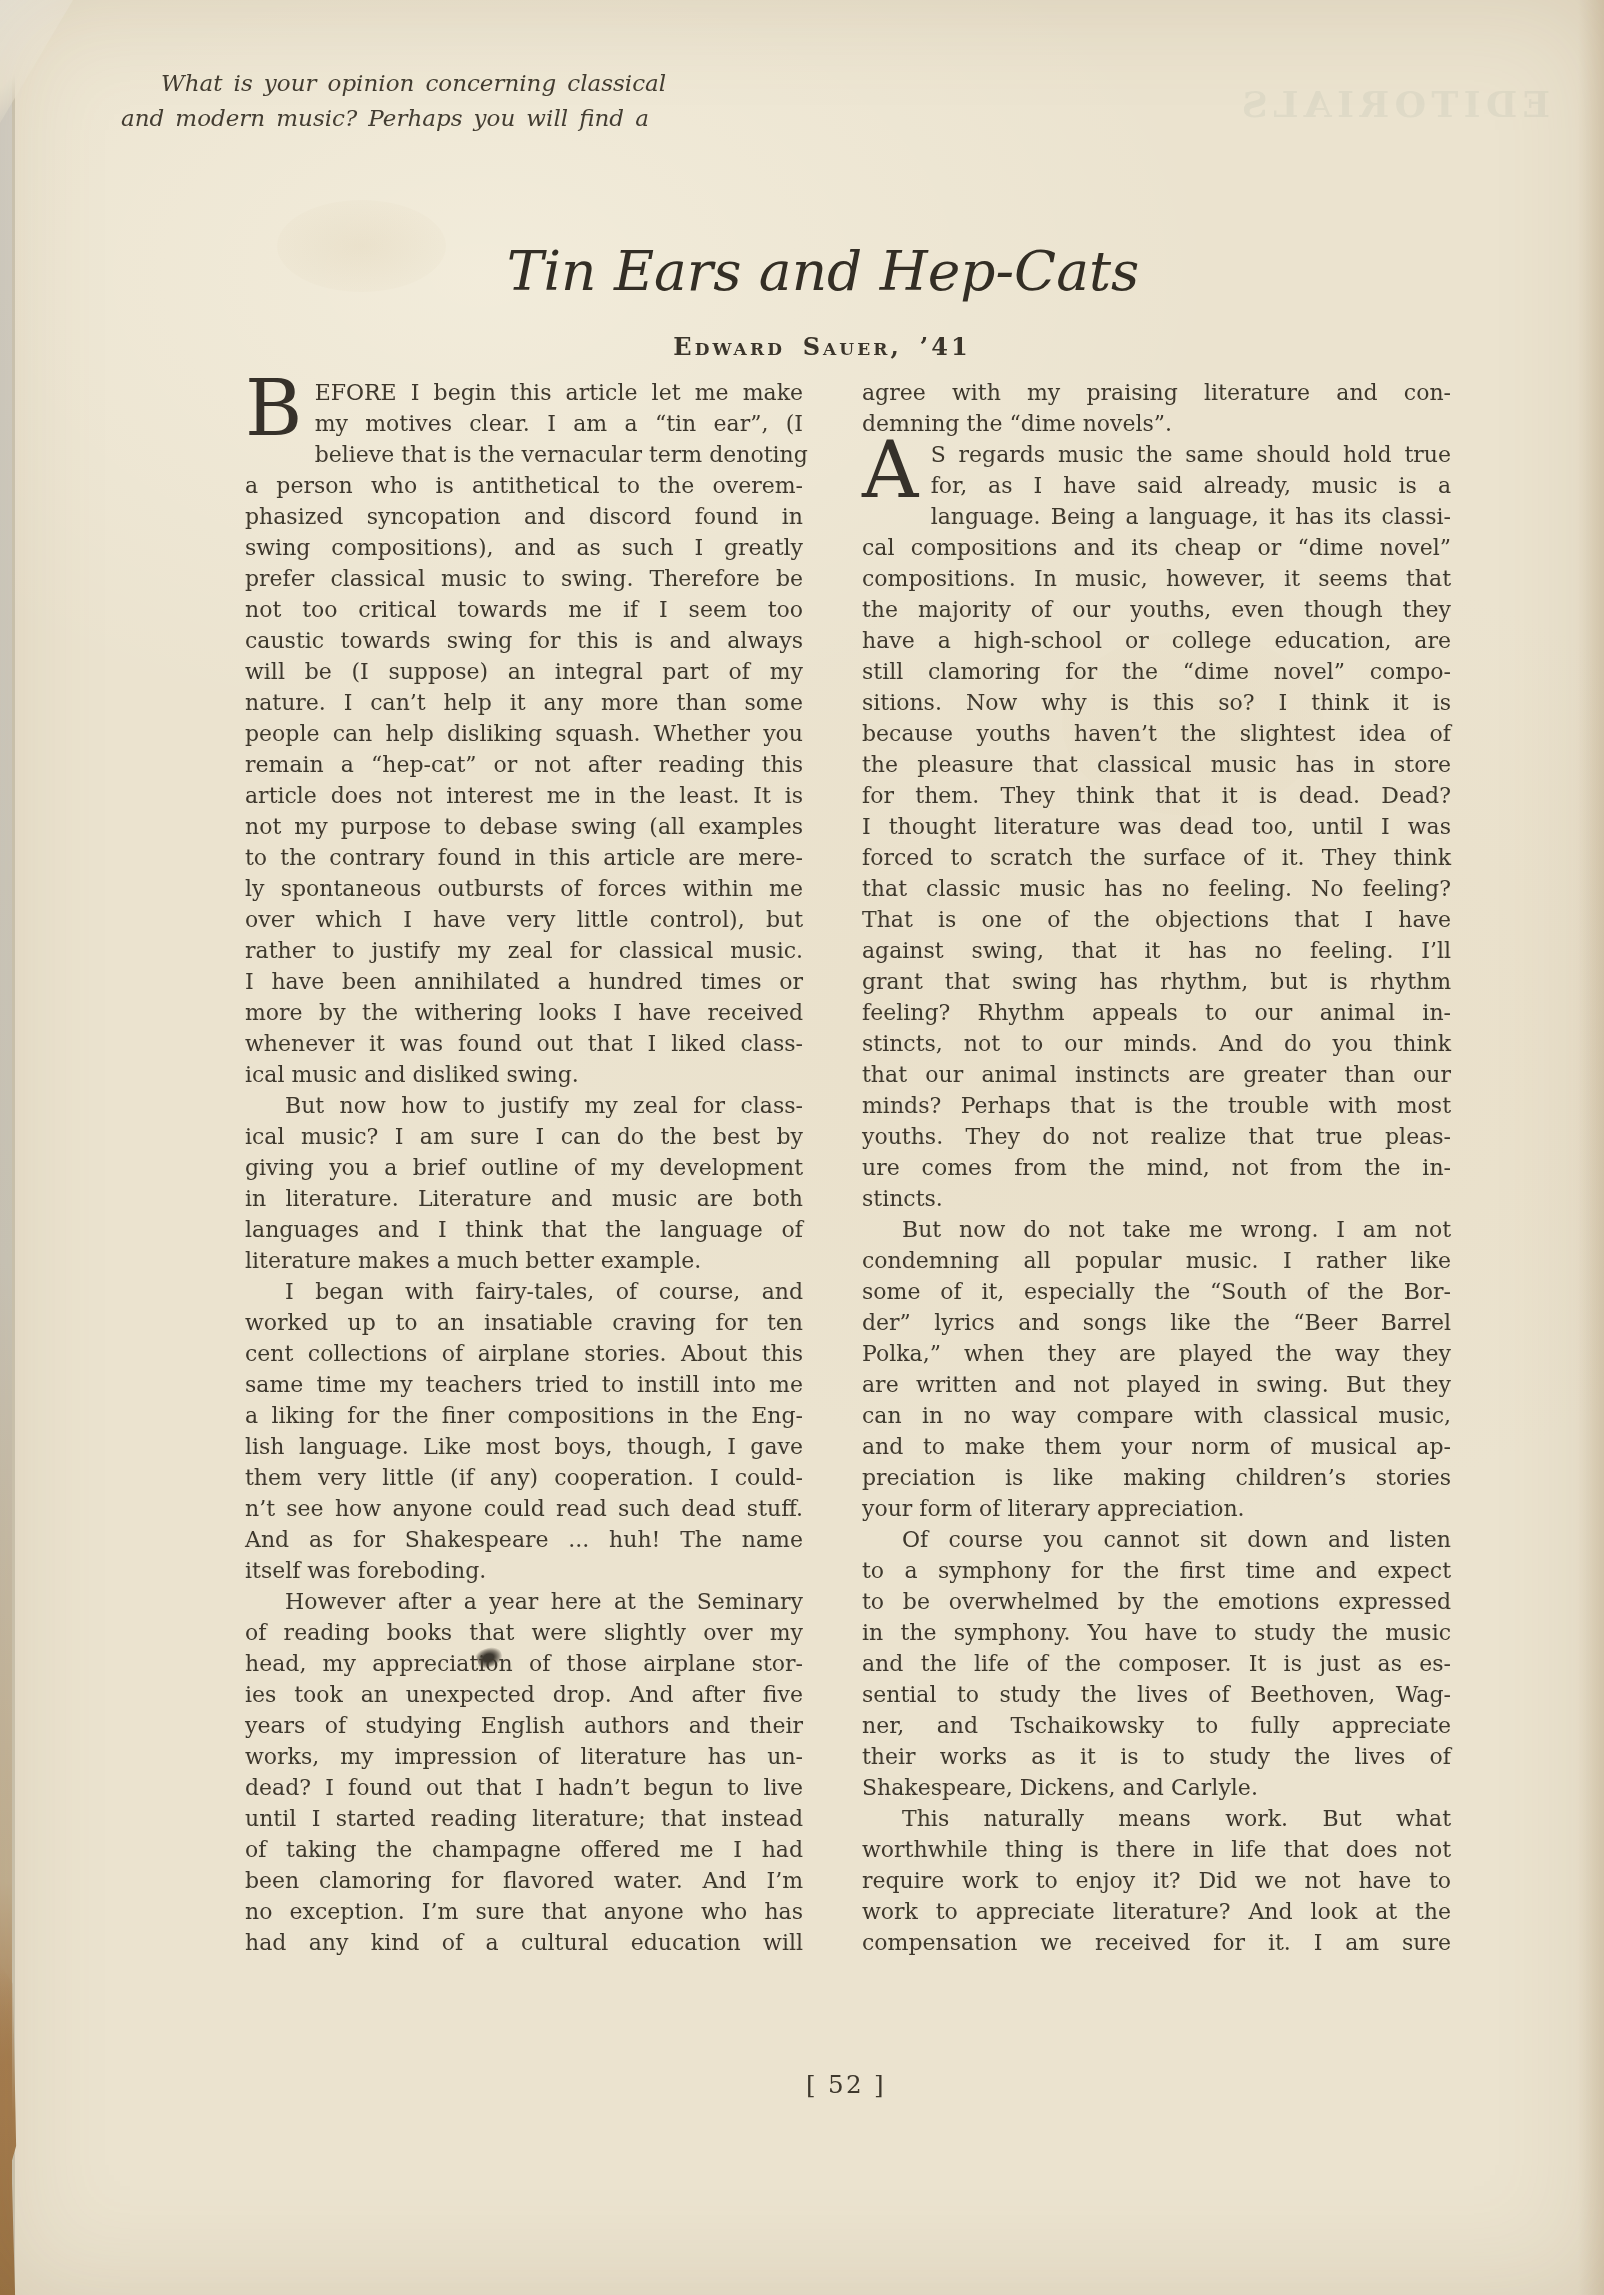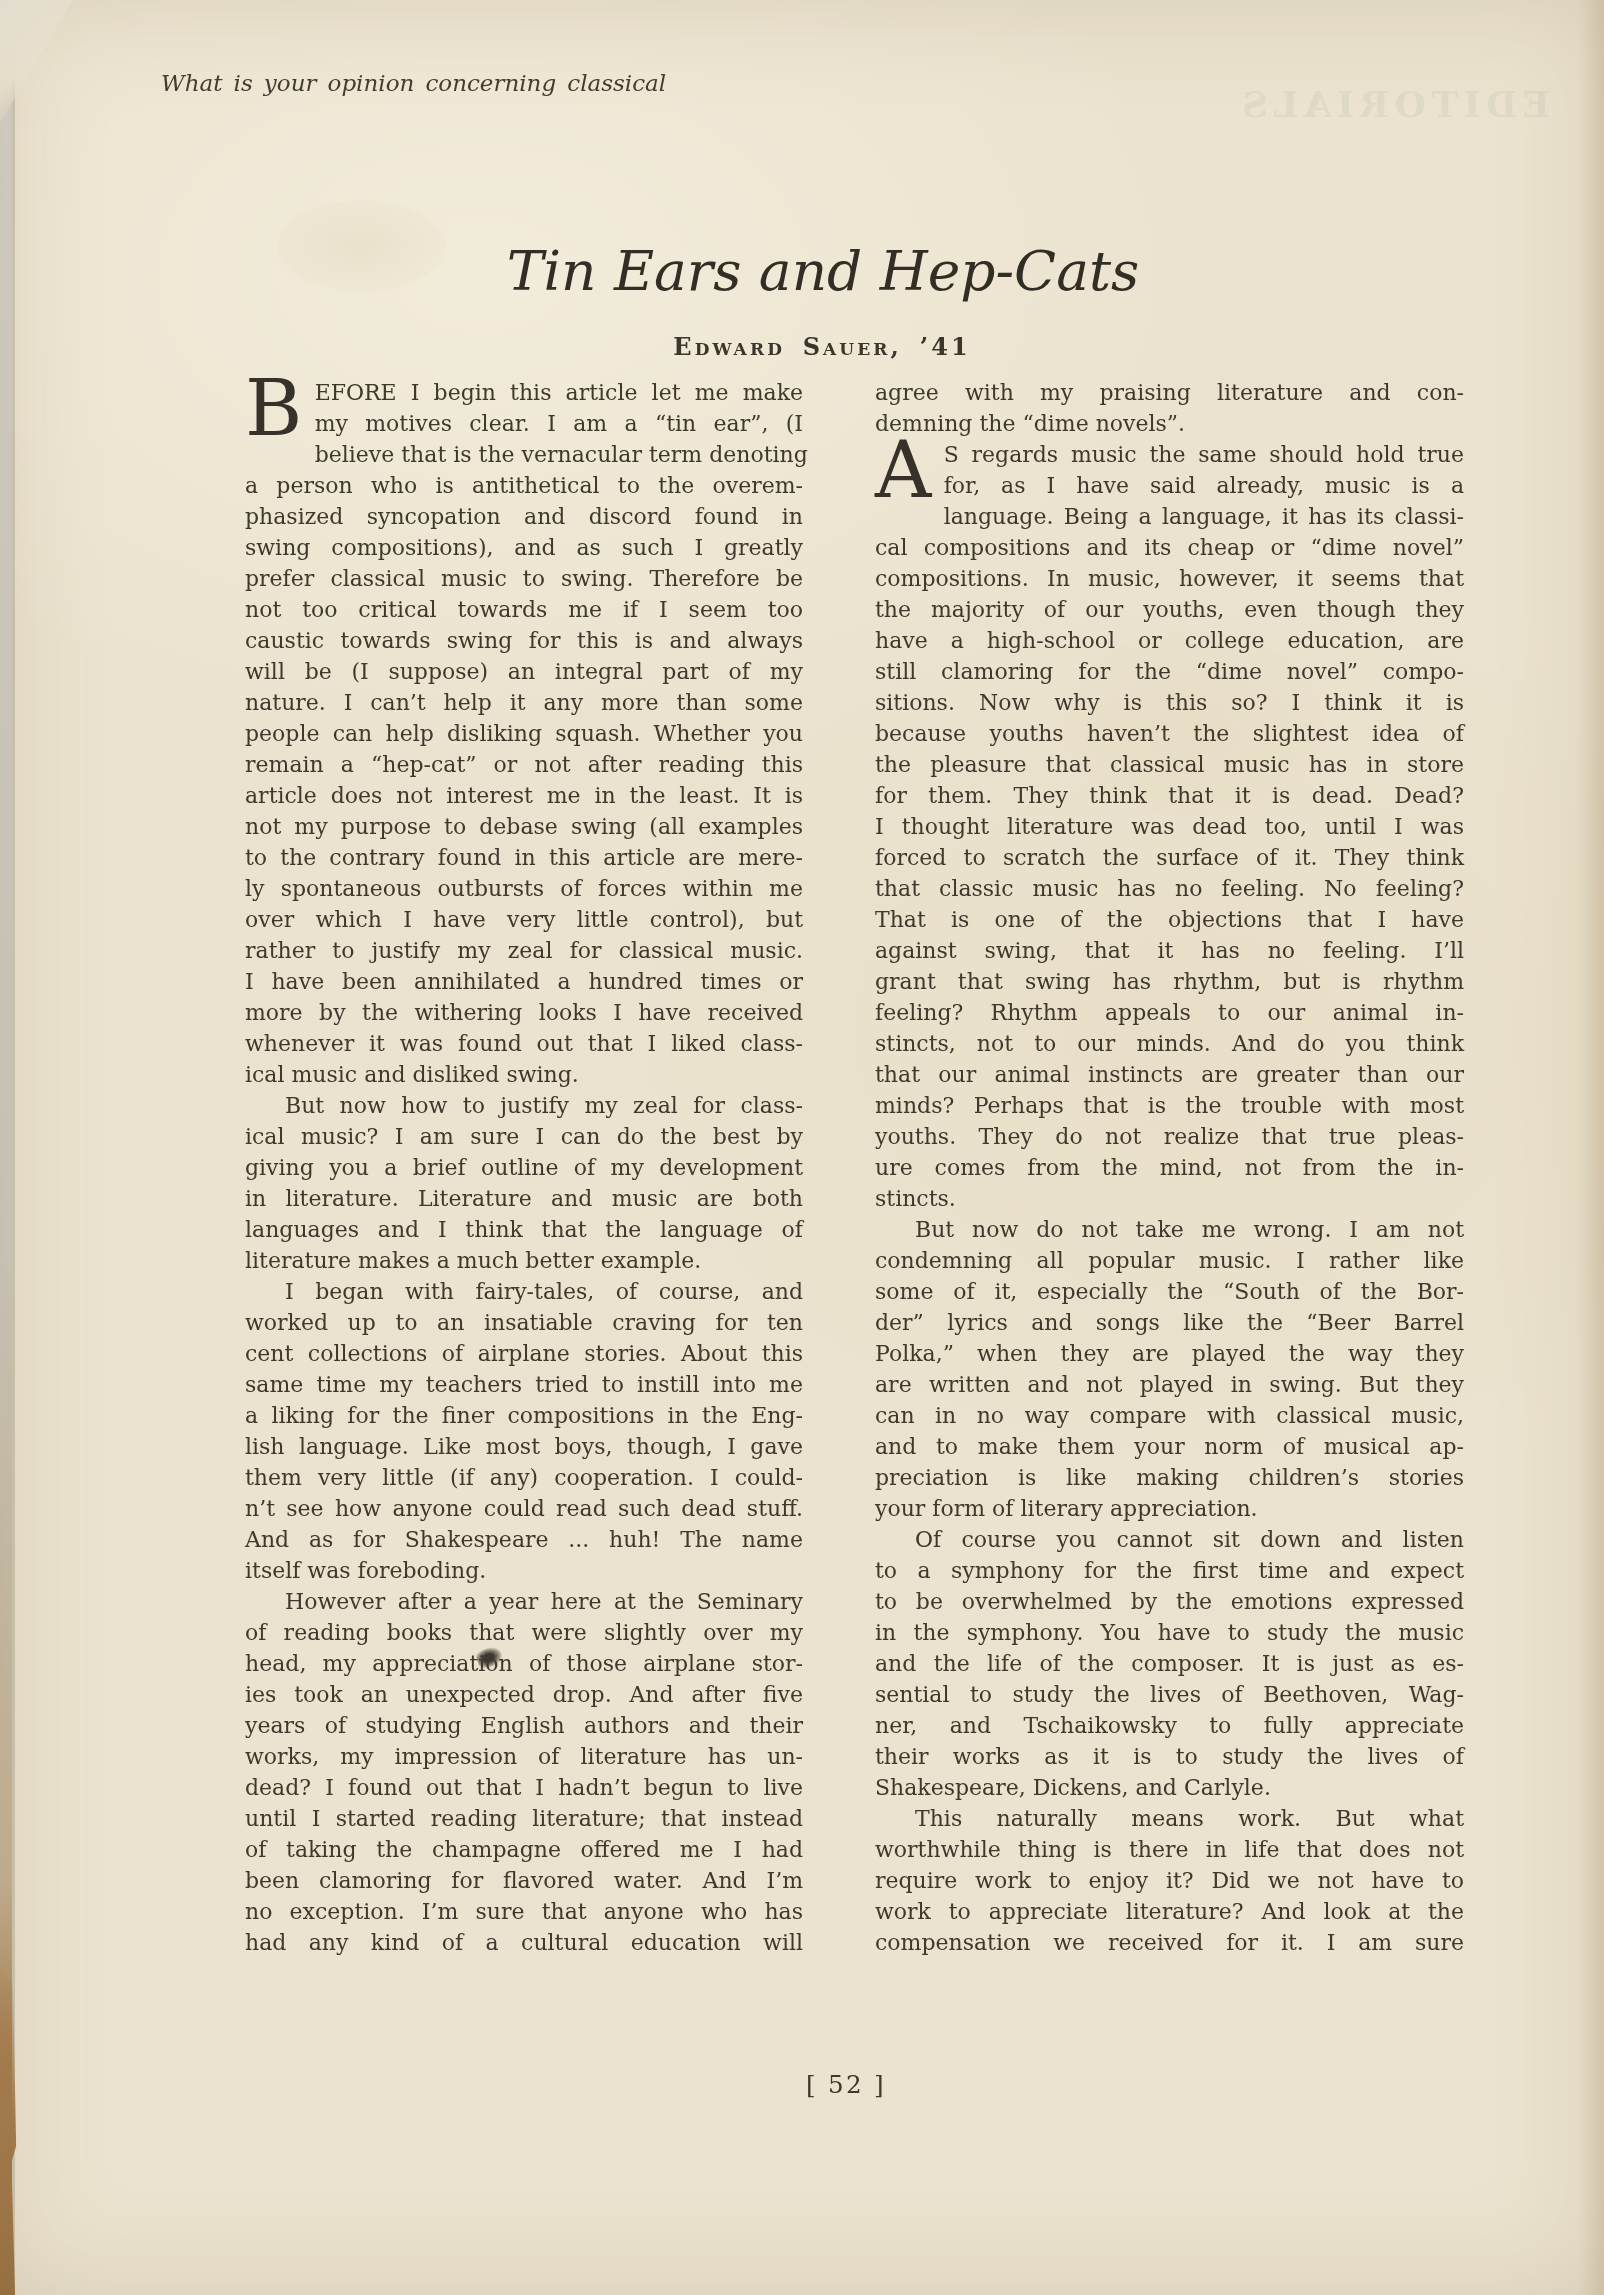--- a/index.html
+++ b/index.html
@@ -48,21 +48,21 @@
   .epigraph .eline:first-child{text-indent:40px;}
   
   .title{position:absolute;left:823px;top:239px;transform:translateX(-50%);
     font-style:italic;font-size:55px;white-space:nowrap;color:#332e25;}
   .byline{position:absolute;left:822px;top:332px;transform:translateX(-50%);
     font-variant:small-caps;font-size:24px;letter-spacing:3.1px;word-spacing:6.2px;
     white-space:nowrap;color:#3b352b;font-weight:bold;}
   
   .col{position:absolute;top:377px;font-size:22px;color:#3e382d;}
   .col-left{left:245px;width:558px;}
-  .col-right{left:862px;width:589px;margin-left:13px;}
+  .col-right{left:862px;width:589px;}
   .para{margin:0;}
   .line{
     height:31px;line-height:31px;white-space:nowrap;
     text-align:justify;text-align-last:justify;-moz-text-align-last:justify;
   }
   .line.last{text-align-last:left;-moz-text-align-last:left;}
   .para.indent > .line:first-of-type{text-indent:40px;}
   .dropcap{
     float:left;font-size:78px;line-height:57px;height:60px;
     padding:3.1px 12.3px 0 0;color:#36312a;
@@ -81,20 +81,21 @@
   <div class="edge-right"></div>
   <div class="edge-bottom-left"></div>
   <div class="stain1"></div>
   <div class="stain2"></div>
   <div class="smudge"></div>
 
   <div class="ghost">EDITORIALS</div>
 
   <div class="epigraph">
     <div class="eline">What is your opinion concerning classical</div>
+    <div class="eline">and modern music? Perhaps you will find a</div>
   </div>
 
   <div class="title">Tin Ears and Hep-Cats</div>
   <div class="byline">Edward Sauer, ’41</div>
 
   <div class="col col-left">
       <div class="para">
         <span class="dropcap">B</span>
         <div class="line">EFORE I begin this article let me make</div>
         <div class="line">my motives clear. I am a “tin ear”, (I</div>

